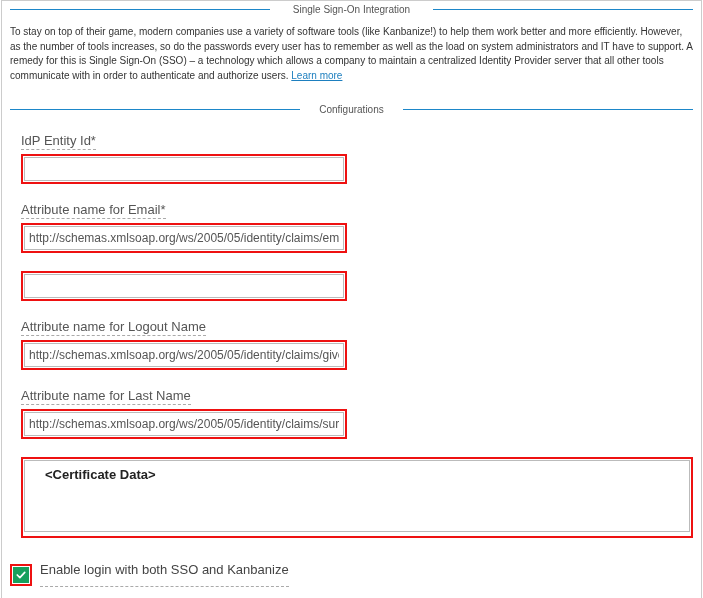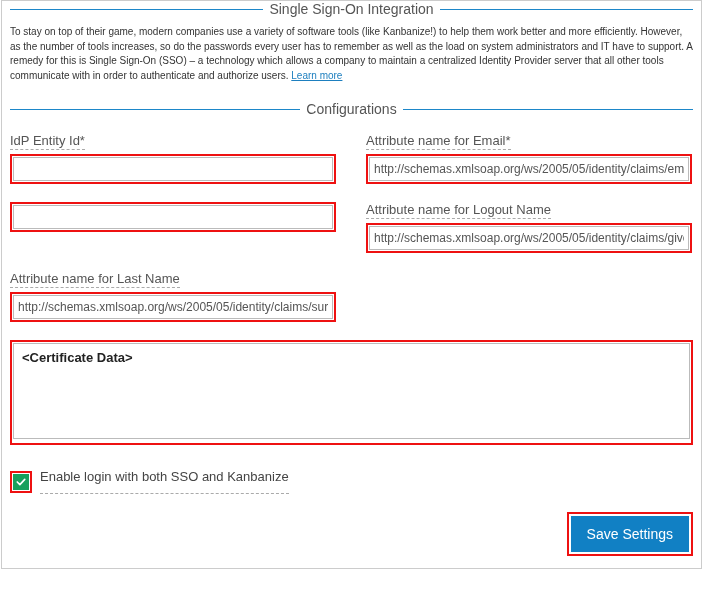--- a/index.html
+++ b/index.html
@@ -30,40 +30,41 @@
     top: 8px;
     height: 0;
   }
   .fieldset-title .line.left { left: 0; }
   .fieldset-title .line.right { right: 0; }
   .fieldset-title .title-text {
     display: inline-block;
     background: #fff;
     padding: 0 6px;
     color: #555;
-    font-size: 14px;
+    font-size: 10px;
     position: relative;
     z-index: 1;
   }
   .intro {
     color: #333;
     font-size: 10px;
     line-height: 1.45;
     margin: 8px 0 18px 0;
   }
   .intro a { color: #1d7fbf; text-decoration: underline; }
   .config-grid {
     display: flex;
     flex-wrap: wrap;
     gap: 0 30px;
     margin-top: 16px;
   }
   .field {
     width: 326px;
     margin-bottom: 18px;
+    margin-left: 11px;
   }
   .field.full { width: 100%; }
   .field-label {
     color: #555;
     font-size: 13px;
     border-bottom: 1px dashed #aaa;
     display: inline-block;
     padding-bottom: 1px;
     margin-bottom: 4px;
   }
@@ -79,25 +80,25 @@
     padding: 2px 4px;
     color: #555;
     outline: none;
   }
   .textarea-wrap {
     border: 2px solid #e11;
     padding: 1px;
   }
   .textarea {
     width: 100%;
-    height: 96px;
+    height: 72px;
     border: 1px solid #bbb;
     font-size: 13px;
     font-weight: bold;
-    padding: 6px 8px;
+    padding: 6px 20px;
     resize: none;
     font-family: Arial, Helvetica, sans-serif;
     outline: none;
     color: #222;
   }
   .checkbox-row {
     display: flex;
     align-items: center;
     margin: 6px 0 10px 0;
   }

